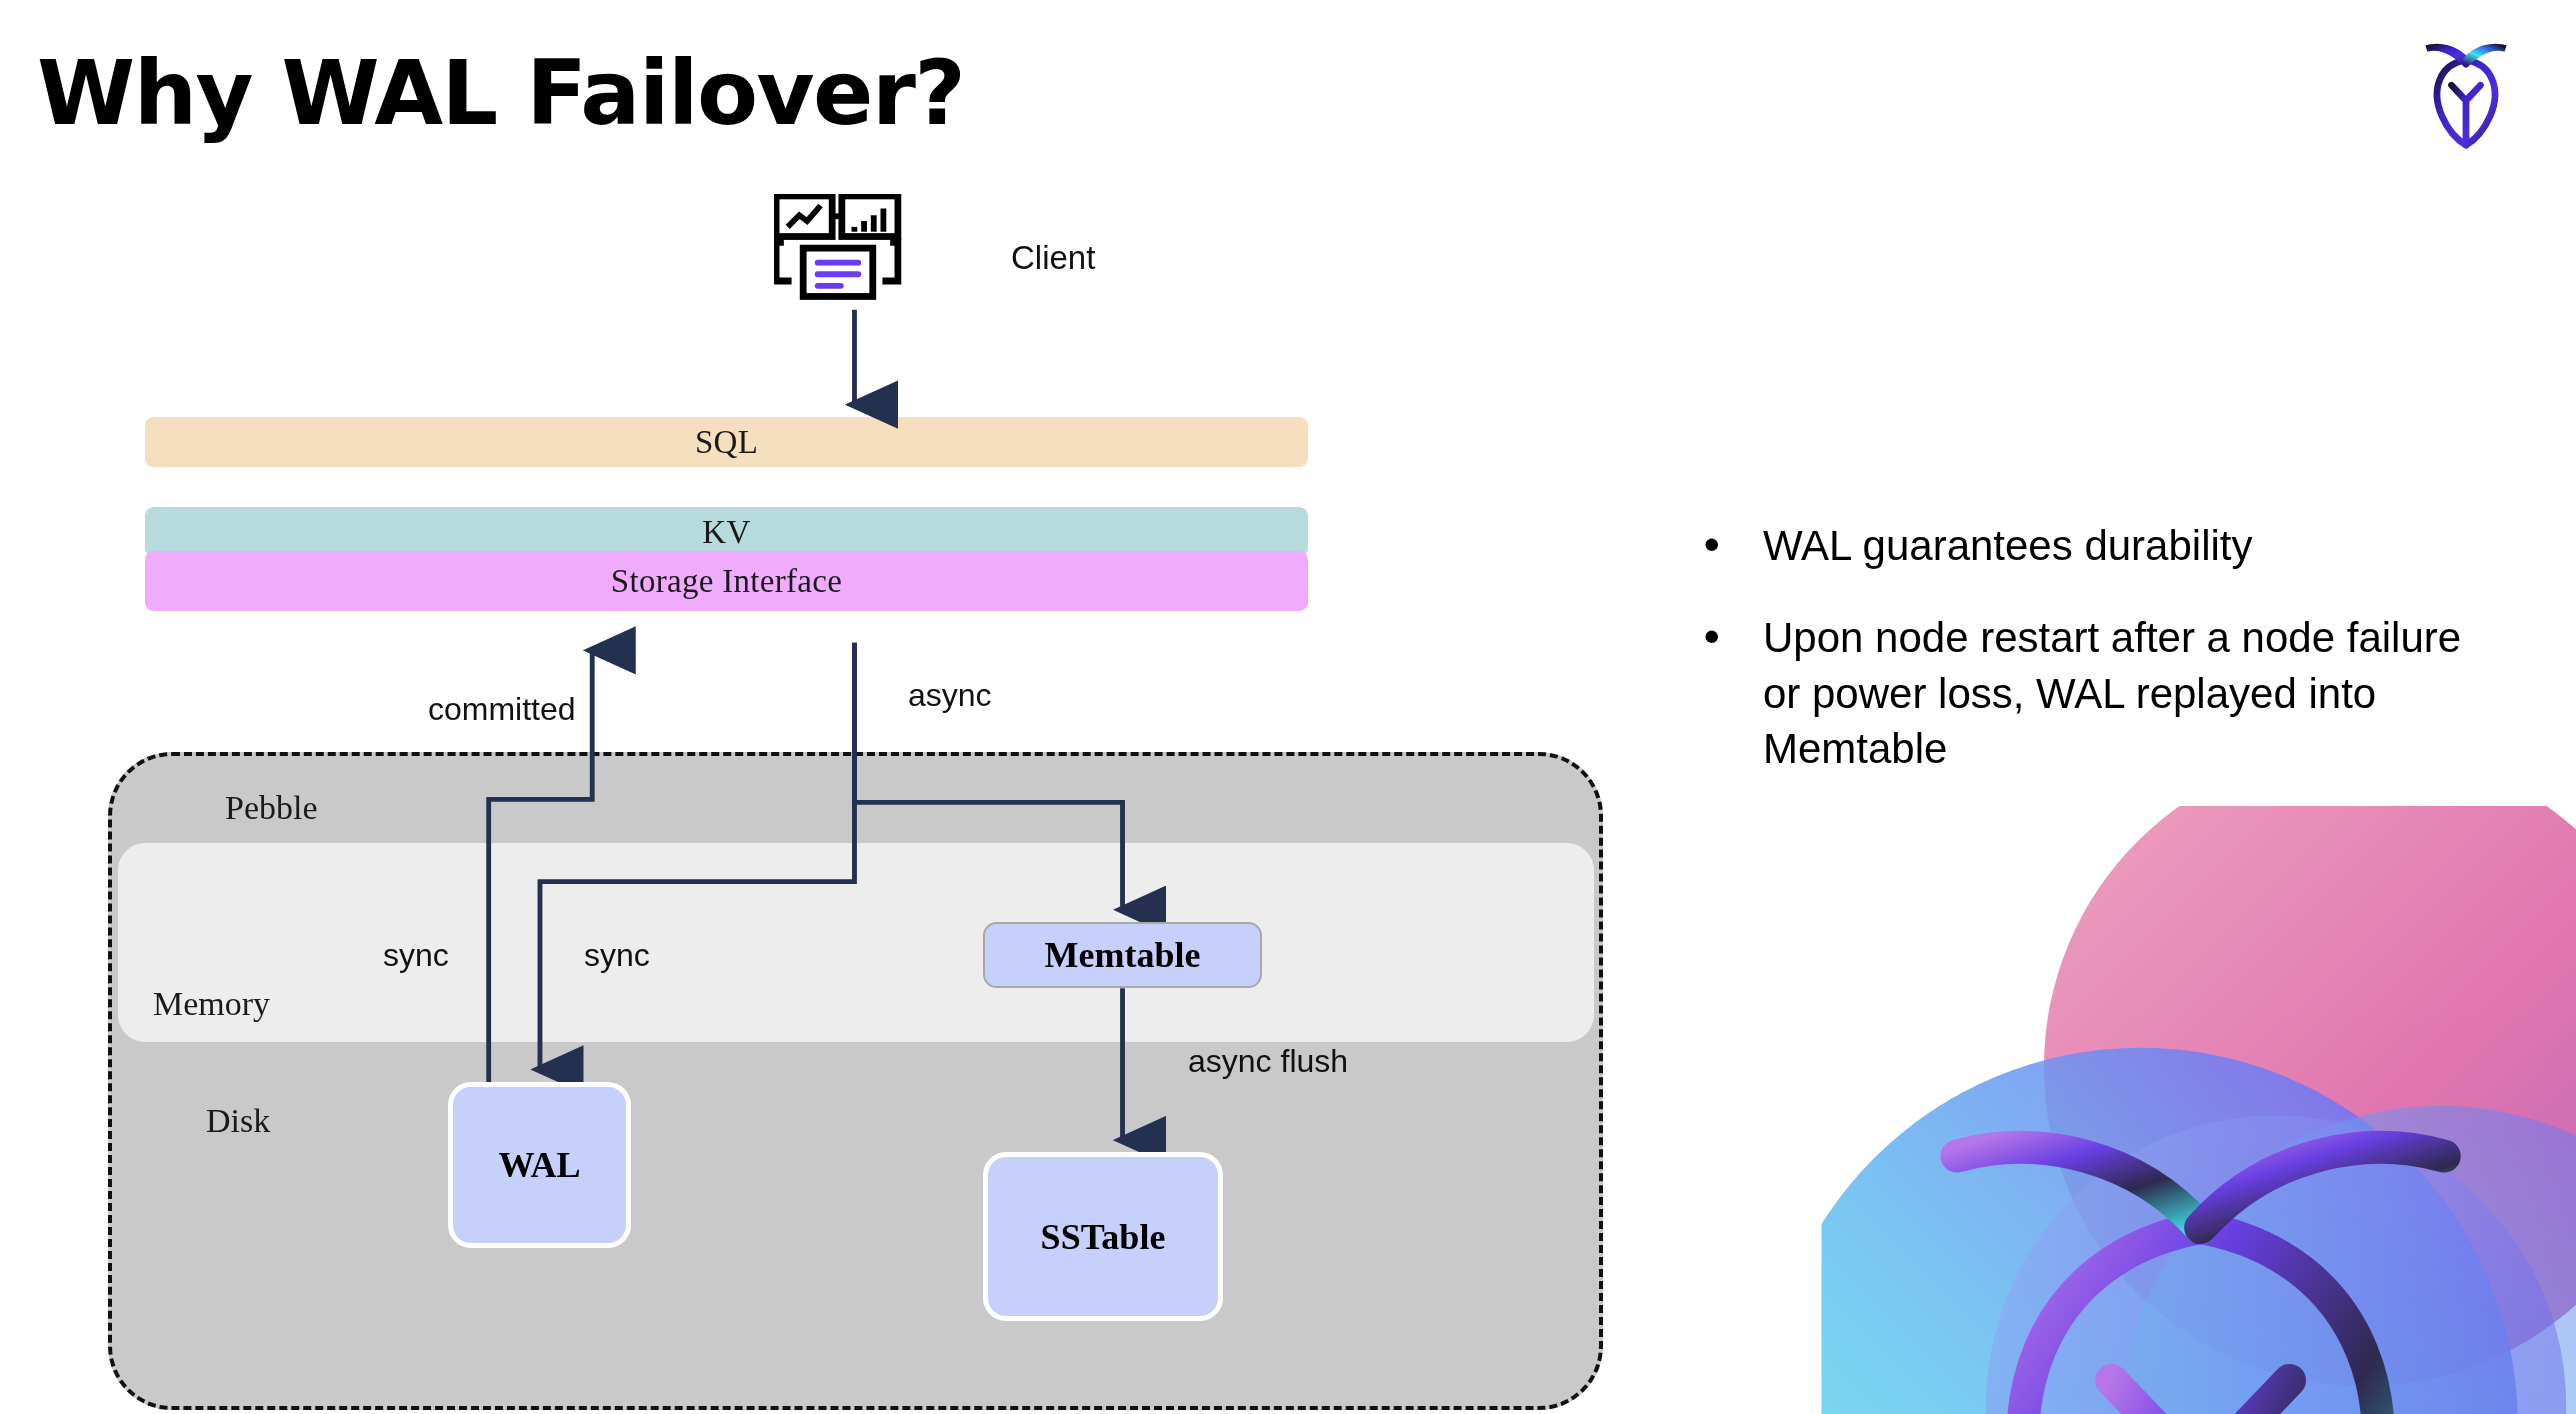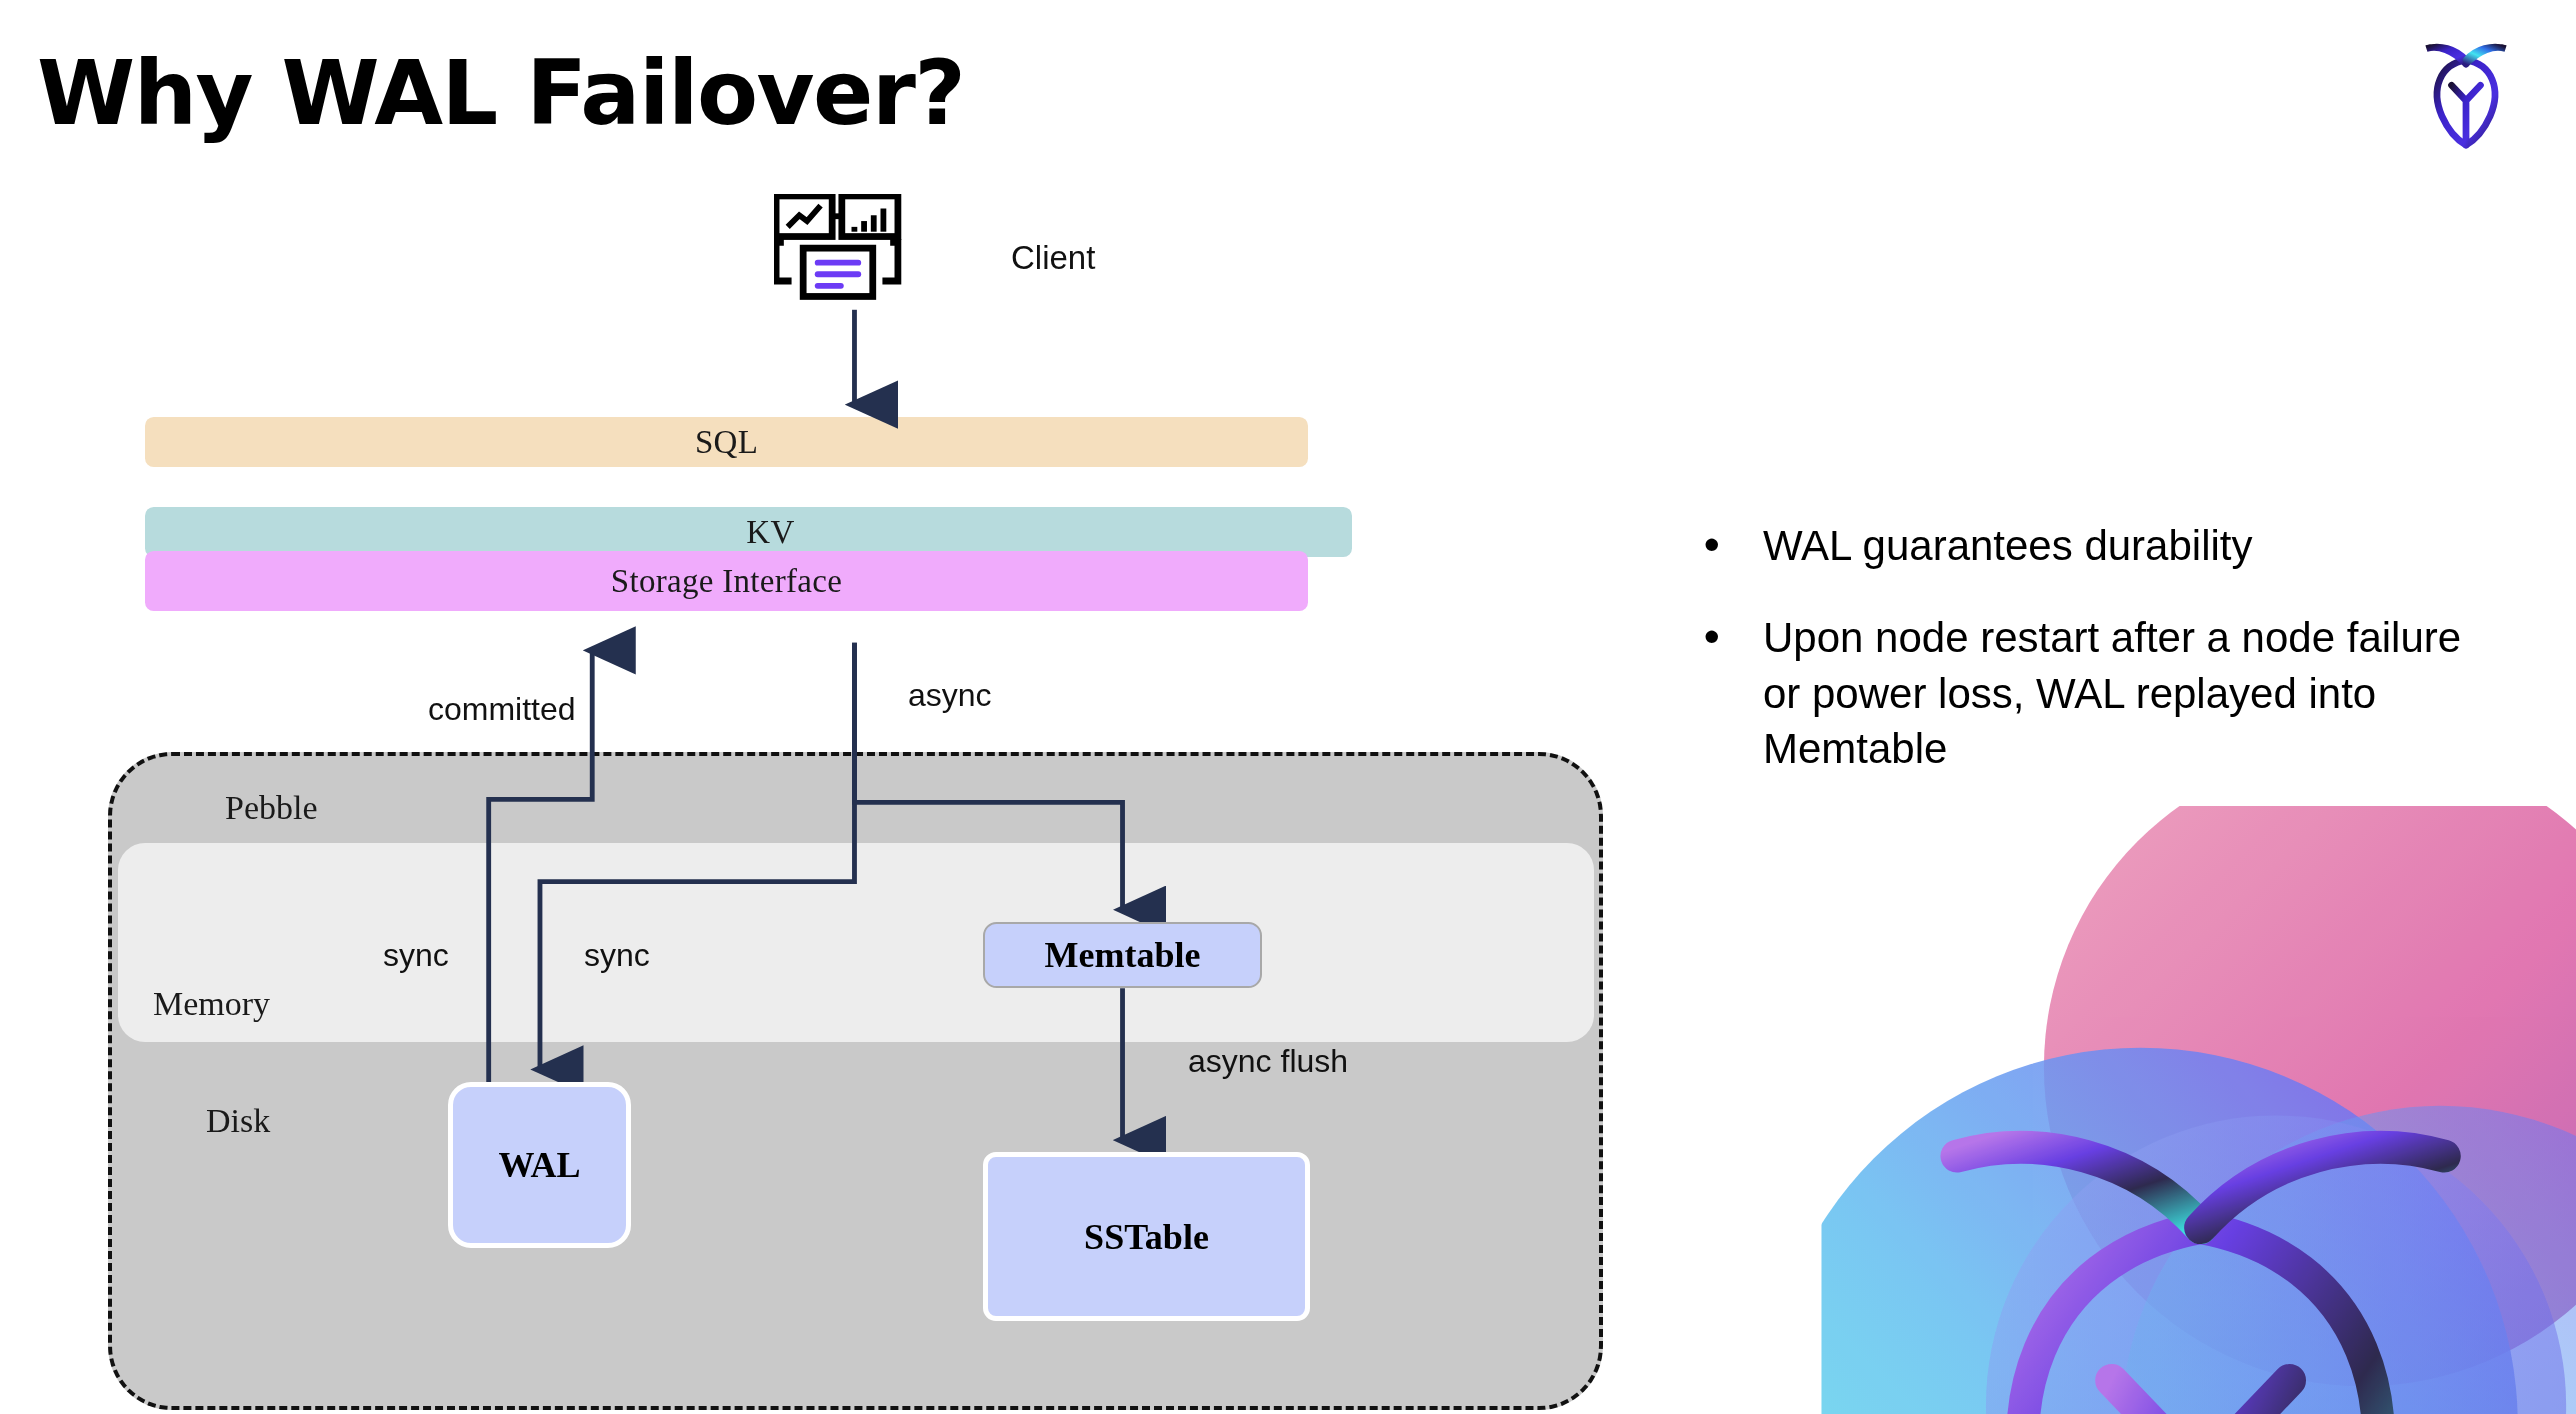--- a/index.html
+++ b/index.html
@@ -44,21 +44,21 @@
   .layer-bar{
     position:absolute;
     left:145px;width:1163px;height:50px;
     border-radius:8.7px;
     display:flex;align-items:center;justify-content:center;
     font-family:"Liberation Serif", serif;
     font-size:33px;color:#1a1a1a;
     letter-spacing:0.3px;
   }
   #layer-sql{top:417px;background:#f5dfbe;}
-  #layer-kv{top:507px;background:#b7dbdd;padding-left:44px;}
+  #layer-kv{top:507px;background:#b7dbdd;}
   #layer-storage{top:551px;background:#f0abfc;height:60px;}
 
   
   #pebble-container{
     position:absolute;left:108px;top:752px;width:1495px;height:658px;
     background:#c9c9c9;
     border:4.8px dashed #111111;
     border-radius:64px;
     box-sizing:border-box;
   }
@@ -90,22 +90,22 @@
   }
   #box-memtable{
     left:983px;top:922px;width:279px;height:66px;
     border:2.9px solid #a8a8a8;border-radius:13.5px;font-size:36px;
   }
   #box-wal{
     left:448px;top:1082px;width:183px;height:166px;
     border:5.8px solid #ffffff;border-radius:23px;font-size:36px;
   }
   #box-sstable{
-    left:983px;top:1152px;width:327px;height:169px;
-    border:5.8px solid #ffffff;border-radius:13px;font-size:36px;
+    left:983px;top:1152px;width:240px;height:169px;
+    border:5.8px solid #ffffff;border-radius:23px;font-size:36px;
   }
 
   
   .edge-label{
     position:absolute;
     font-family:"Liberation Sans",sans-serif;
     font-size:32px;color:#111;white-space:nowrap;
   }
   #label-committed{left:428px;top:691px;}
   #label-commit{left:908px;top:677px;}

